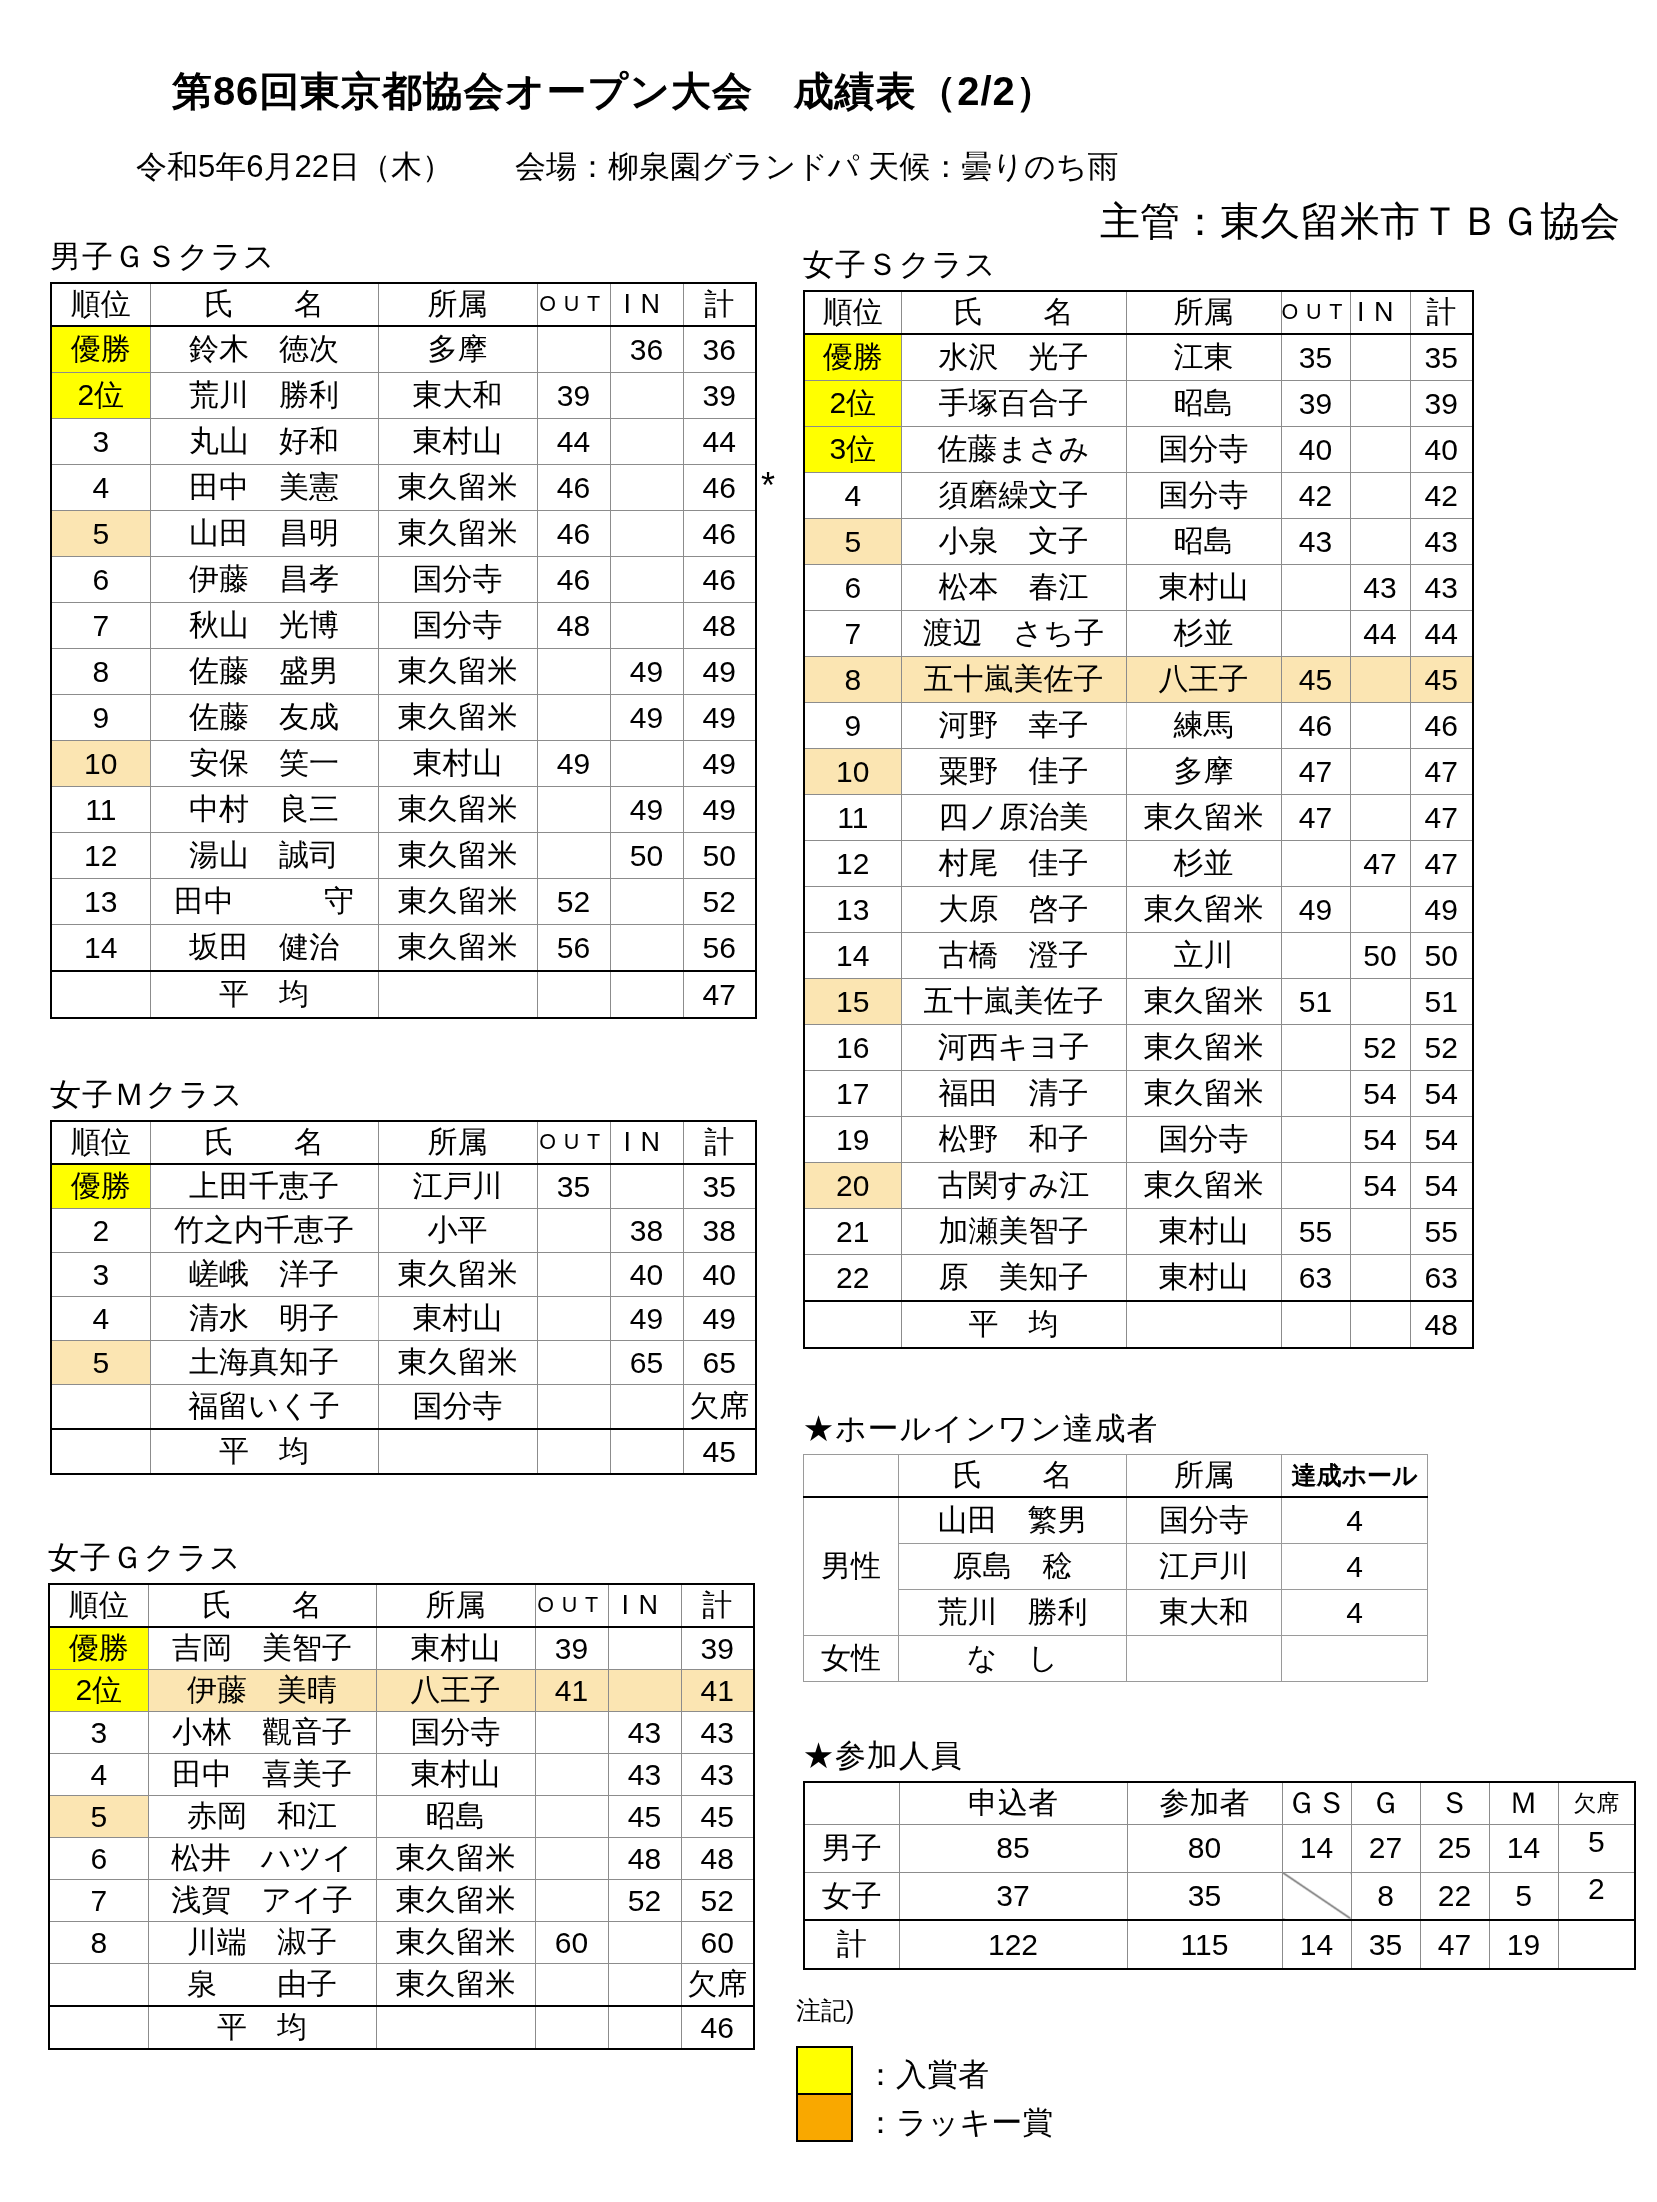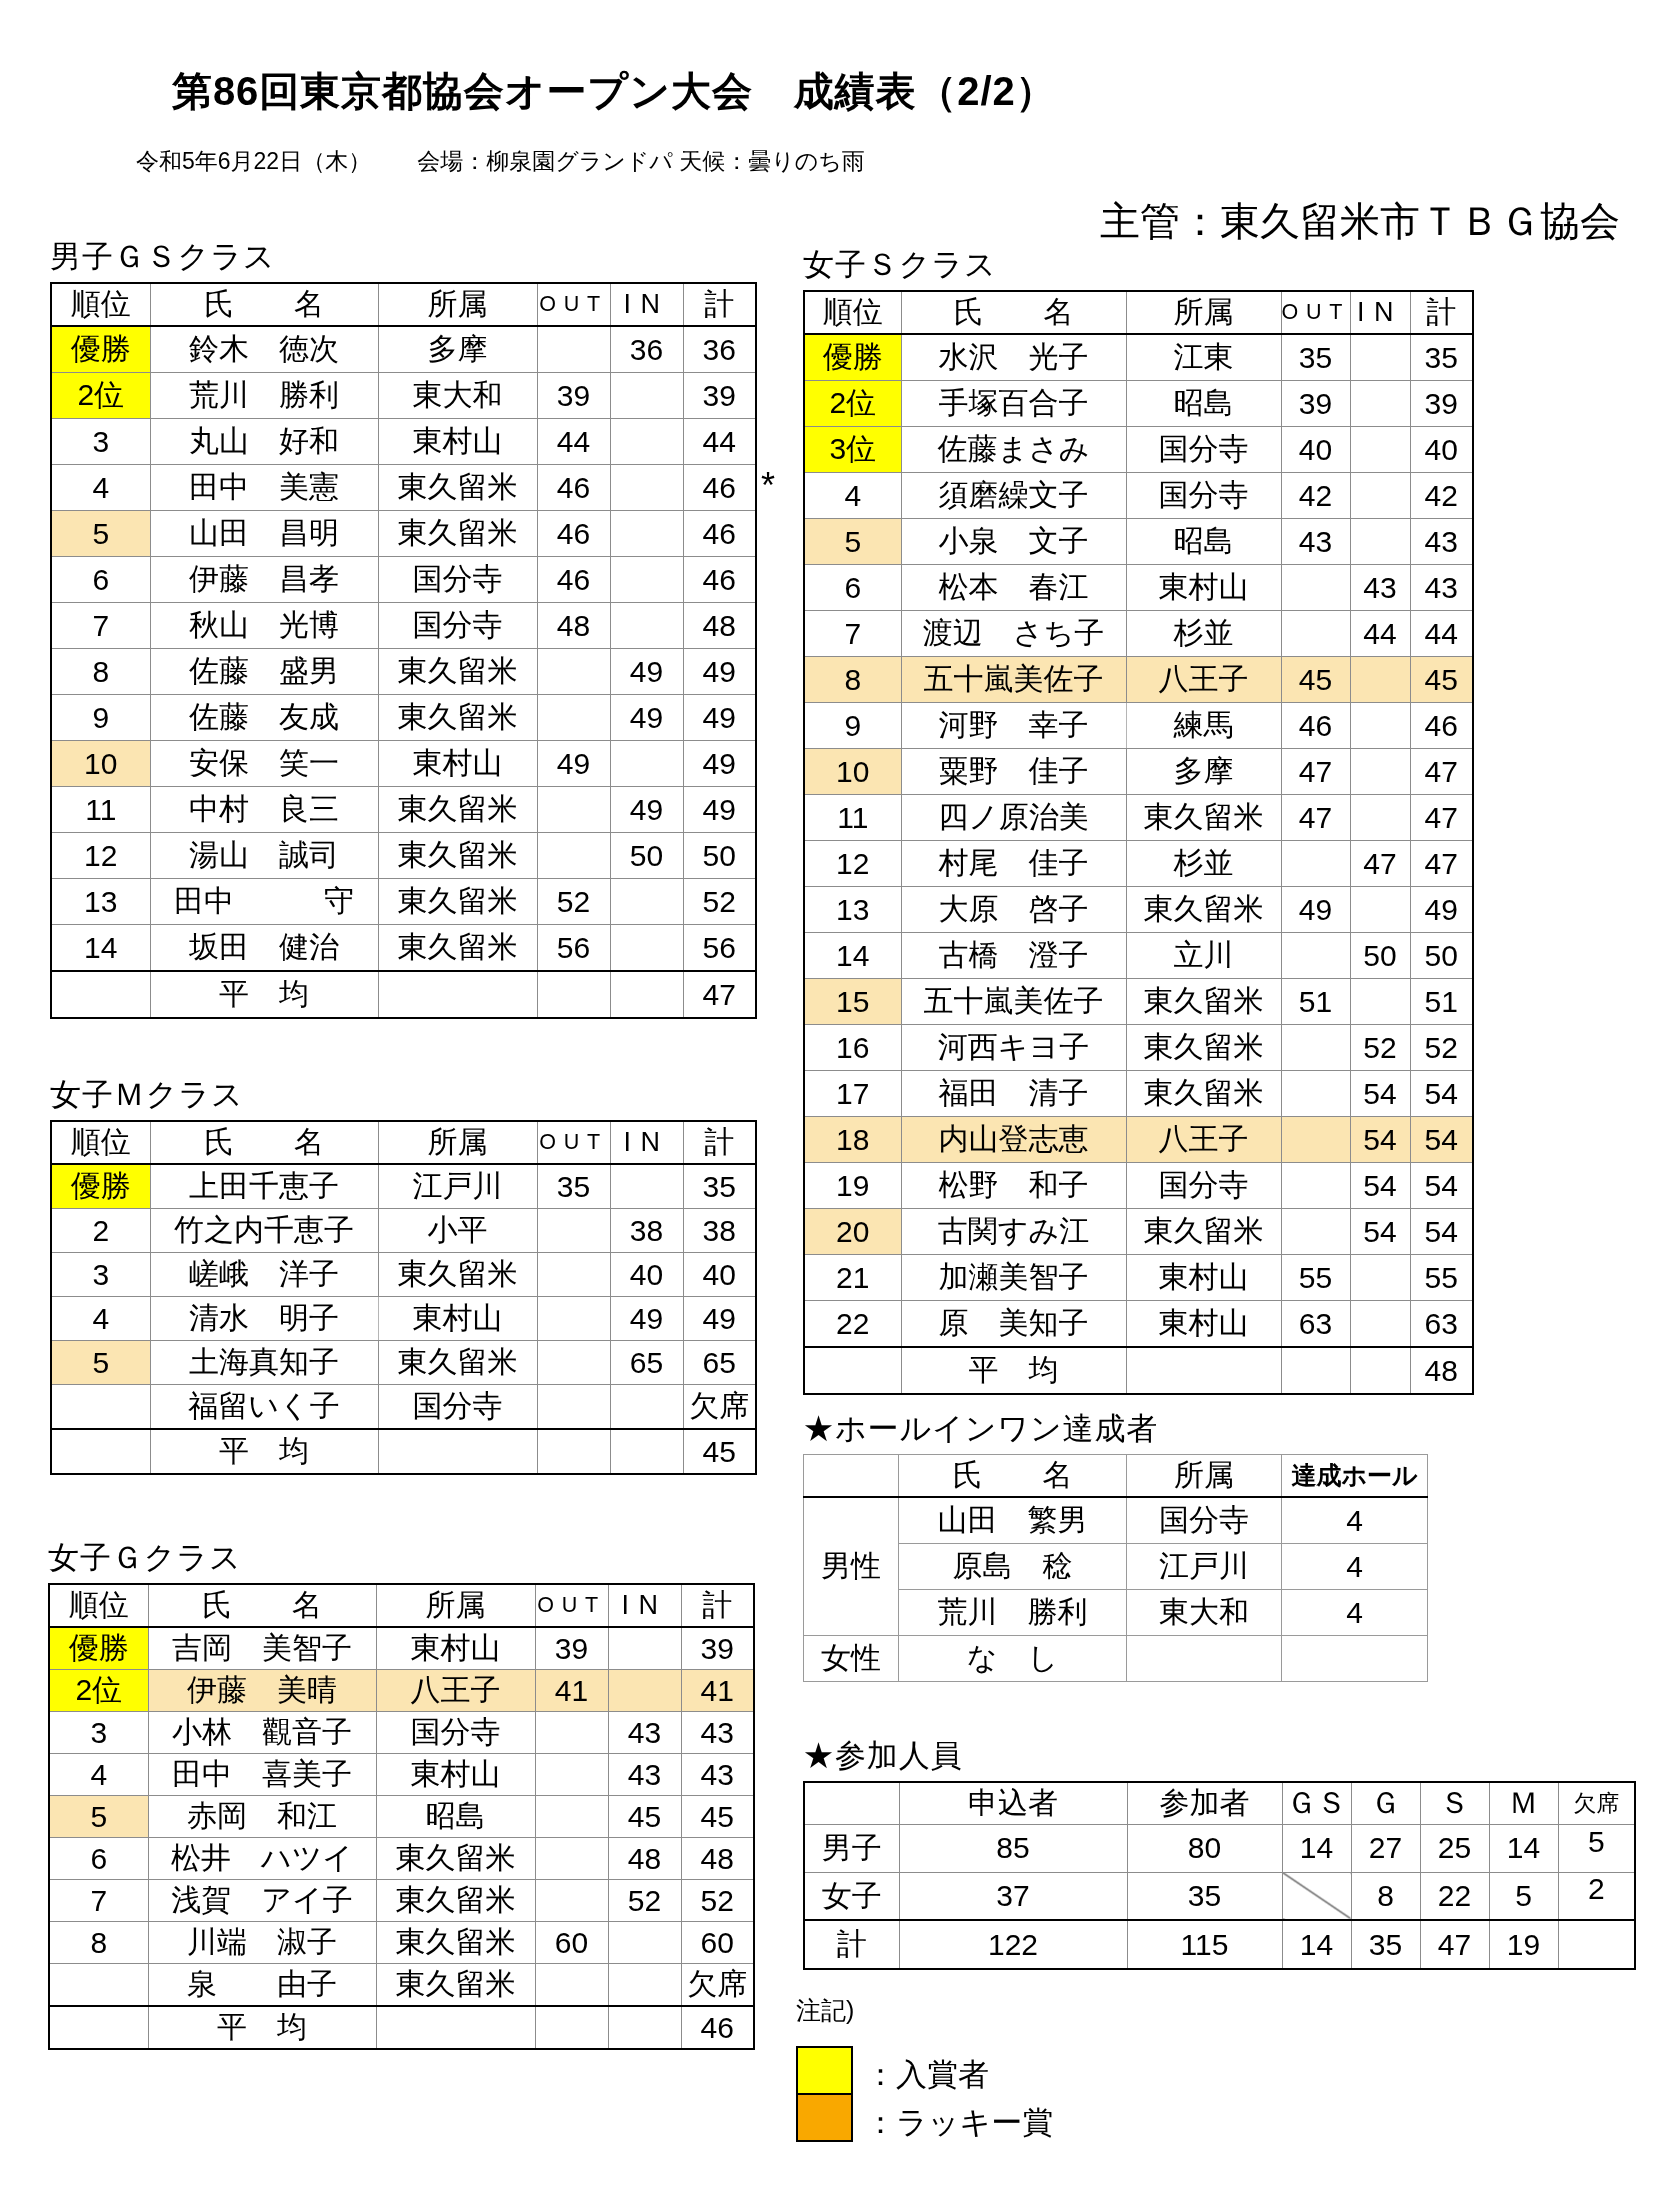--- a/index.html
+++ b/index.html
@@ -1,20 +1,20 @@
 <!DOCTYPE html>
 <html style="font-size:13.8px"><head>
 <meta charset="utf-8">
 <style>
   html,body{margin:0;padding:0;background:#ffffff;}
   .sheet{position:relative;width:1657px;height:2203px;background:#fff;
          font-family:"Liberation Sans",sans-serif;color:#000;overflow:hidden;}
 
   .page-title{position:absolute;left:172px;top:64px;font-size:40px;font-weight:bold;letter-spacing:0.9px;}
-  .date-line{position:absolute;left:136px;top:146px;font-size:23px;}
+  .date-line{position:absolute;left:136px;top:146px;font-size:31px;}
   .organizer{position:absolute;left:1100px;top:194px;font-size:40px;}
   .asterisk{position:absolute;left:761px;top:465px;font-size:36px;}
 
   .sect{position:absolute;}
   .cls-ttl{font-size:31px;height:45px;line-height:40px;letter-spacing:0.9px;}
 
   table{border-collapse:collapse;table-layout:fixed;}
   td{border:0.9px solid #8c8c8c;text-align:center;vertical-align:middle;
      font-size:30px;padding:0;white-space:nowrap;overflow:hidden;}
 
@@ -366,28 +366,20 @@
             <td class="c-name">河西キヨ子</td>
             <td class="c-aff">東久留米</td>
             <td class="c-out"></td>
             <td class="c-in">52</td>
             <td class="c-total">52</td>
           </tr>
           <tr>
             <td class="c-rank">17</td>
             <td class="c-name">福田　清子</td>
             <td class="c-aff">東久留米</td>
-            <td class="c-out"></td>
-            <td class="c-in">54</td>
-            <td class="c-total">54</td>
-          </tr>
-          <tr class="row-orange">
-            <td class="c-rank">18</td>
-            <td class="c-name">内山登志恵</td>
-            <td class="c-aff">八王子</td>
             <td class="c-out"></td>
             <td class="c-in">54</td>
             <td class="c-total">54</td>
           </tr>
           <tr>
             <td class="c-rank">19</td>
             <td class="c-name">松野　和子</td>
             <td class="c-aff">国分寺</td>
             <td class="c-out"></td>
             <td class="c-in">54</td>

